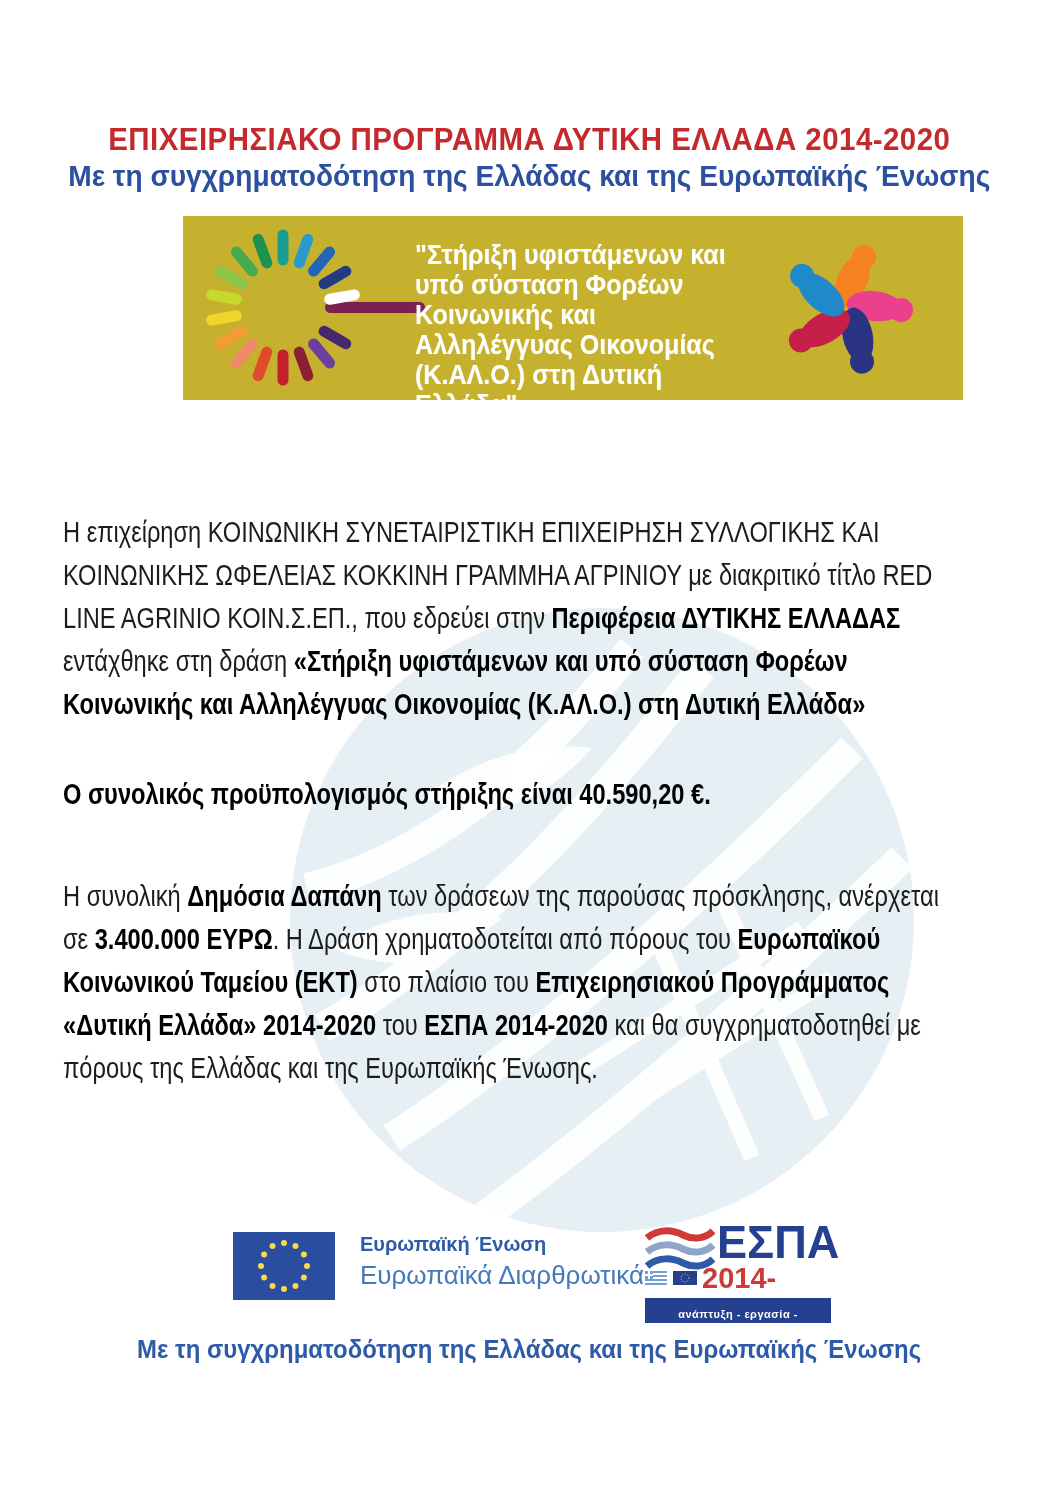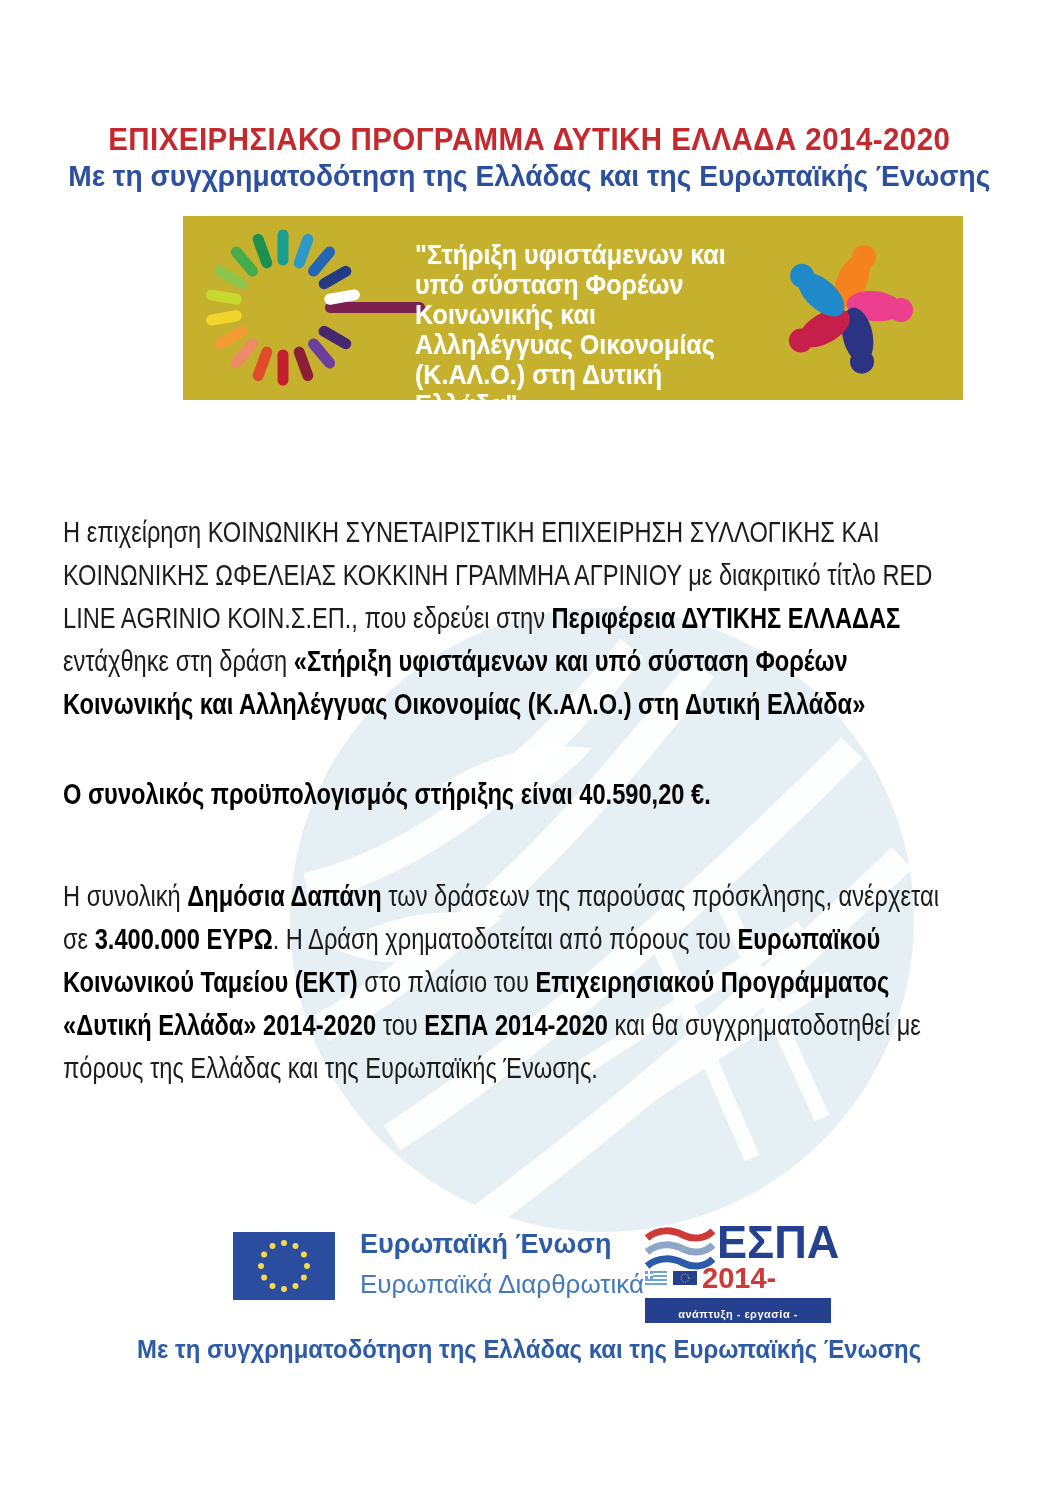--- a/index.html
+++ b/index.html
@@ -26,22 +26,22 @@
   
   .bodytext{position:absolute;left:63px;width:1100px;z-index:1;color:#1c1c1c;
             font-size:29px;line-height:43px;transform:scaleX(0.815);transform-origin:left top;}
   .bodytext b{color:#000000;}
   .p1{top:482px;}
   .p2{top:744px;font-weight:bold;color:#000;}
   .p3{top:846px;}
   
   .eu-flag{position:absolute;left:233px;top:1232px;z-index:2;}
   .eu-text{position:absolute;left:360px;top:1229px;z-index:2;line-height:31px;}
-  .eu-text .l1{font-size:27px;font-weight:bold;color:#2d5ba8;}
-  .eu-text .l2{font-size:26px;color:#4579bd;margin-top:9px;}
+  .eu-text .l1{font-size:20px;font-weight:bold;color:#2d5ba8;}
+  .eu-text .l2{font-size:26px;color:#4579bd;}
   .espa{position:absolute;left:645px;top:1218px;width:190px;height:105px;z-index:2;}
   .espa-waves{position:absolute;left:0;top:8px;}
   .espa-name{position:absolute;left:72px;top:-4px;font-size:47px;font-weight:bold;color:#24408e;
              transform:scaleX(0.96);transform-origin:left top;}
   .espa-flags{position:absolute;left:0;top:52px;}
   .espa-years{position:absolute;left:57px;top:44px;font-size:29px;font-weight:bold;color:#cf3a38;}
   .espa-bar{position:absolute;left:0;top:80px;width:186px;height:25px;background:#24408e;
             color:#ffffff;font-size:11px;font-weight:bold;text-align:center;line-height:33px;
             letter-spacing:0.5px;}
   .cofin{position:absolute;left:0;top:1334px;width:100%;text-align:center;z-index:2;}

